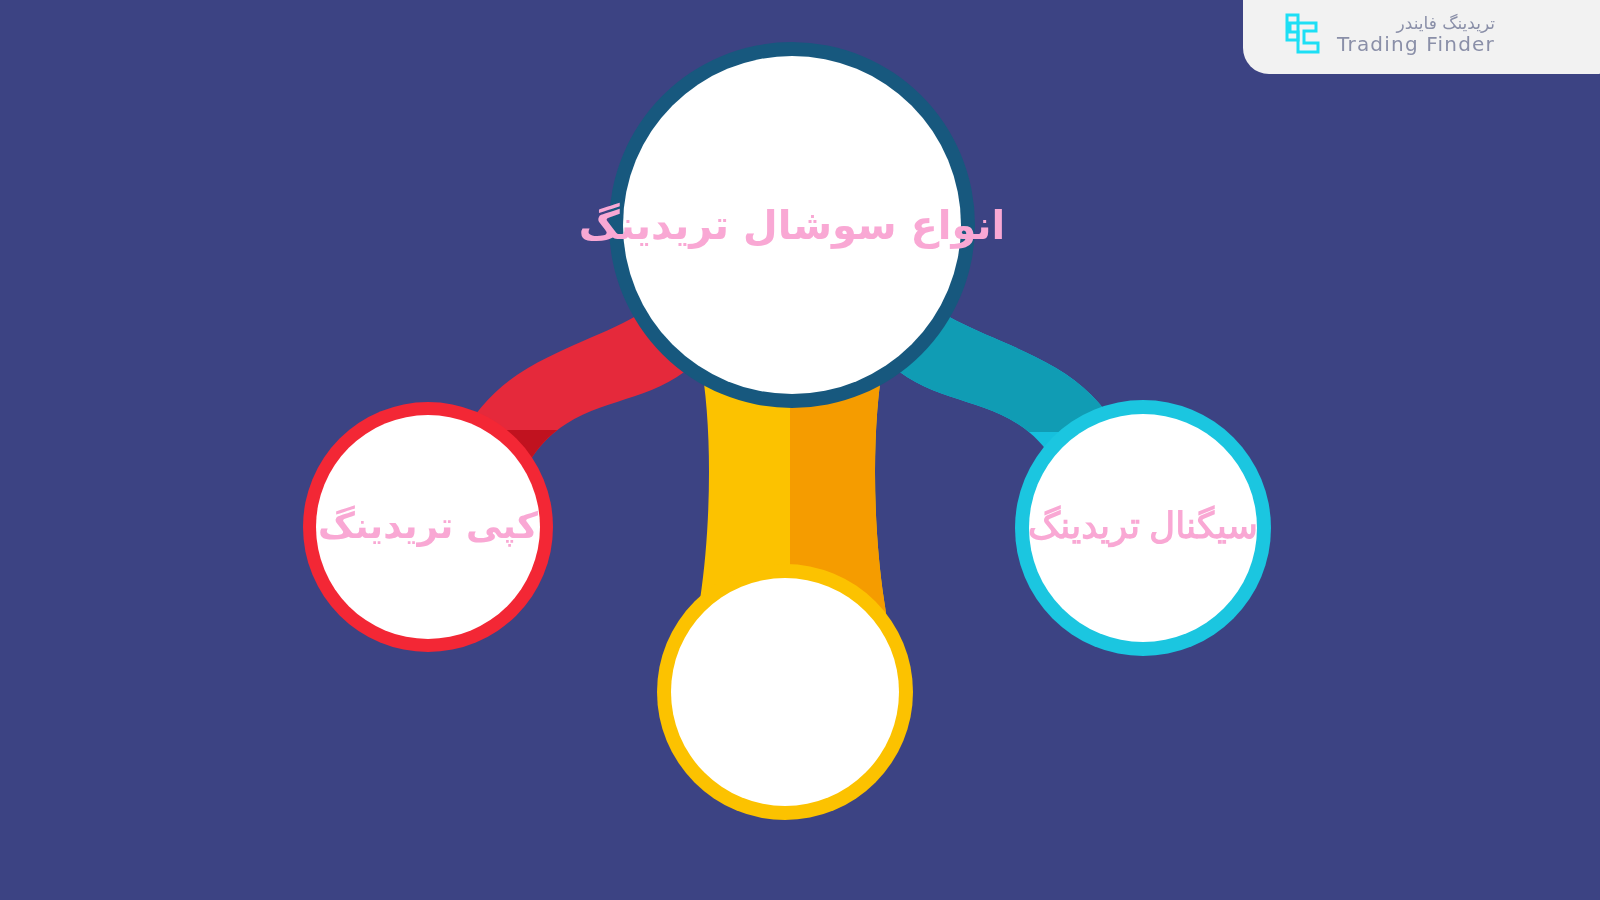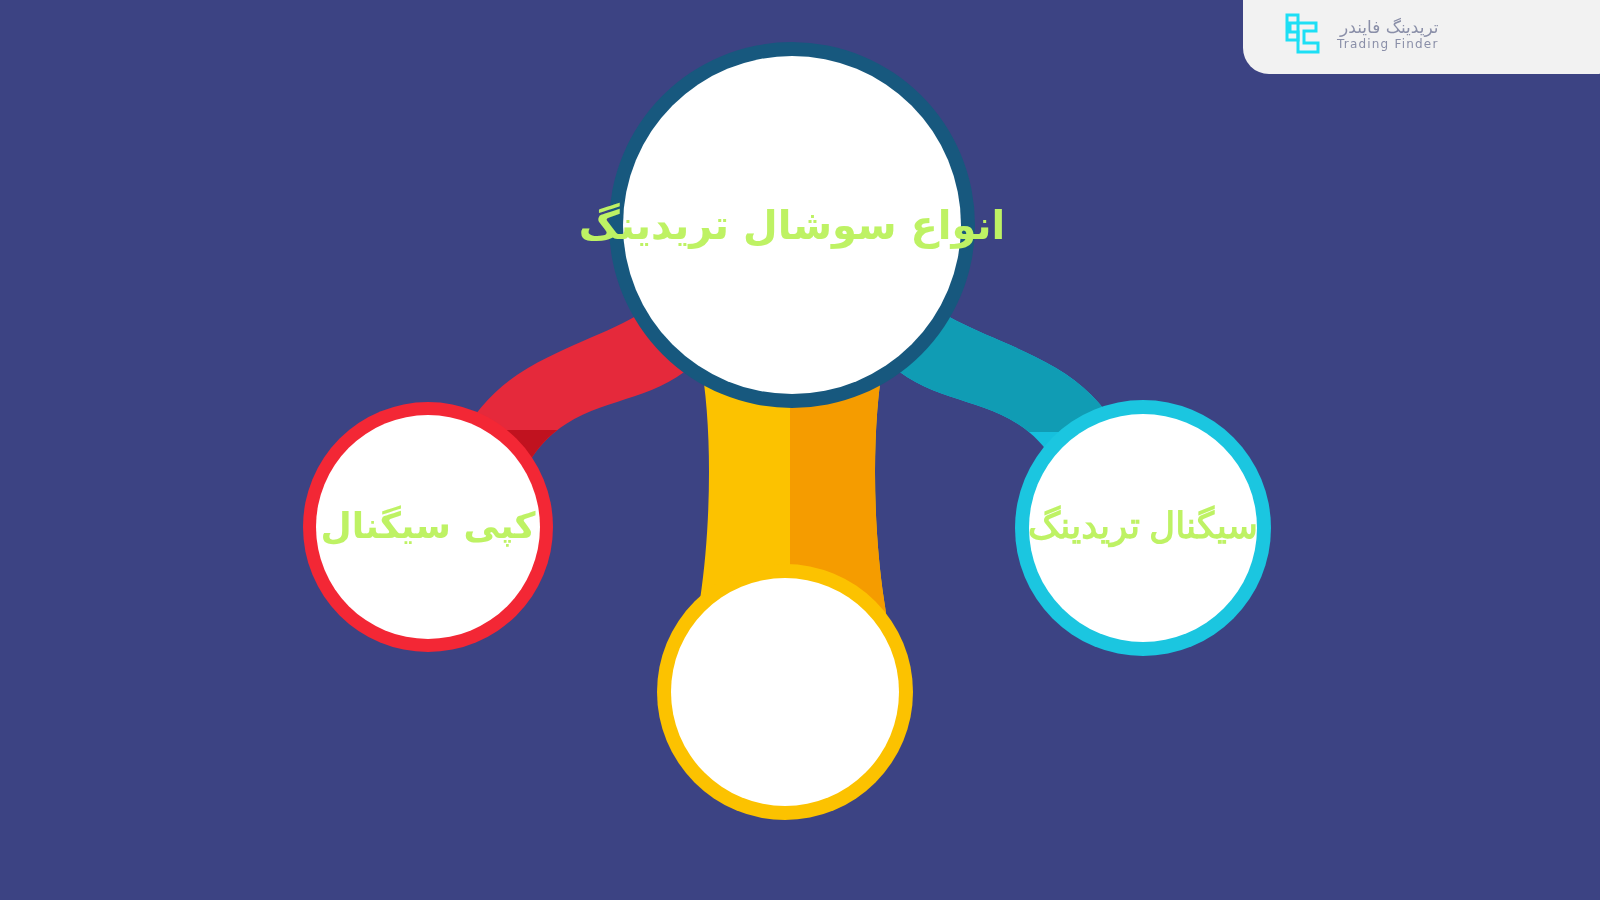--- a/index.html
+++ b/index.html
@@ -24,21 +24,21 @@
     width: 1600px;
     height: 900px;
     display: block;
   }
   .node-label {
     position: absolute;
     display: flex;
     align-items: center;
     justify-content: center;
     text-align: center;
-    color: #bef264;
+    color: #f9a8d4;
     font-weight: bold;
     line-height: 1.25;
     direction: rtl;
     unicode-bidi: isolate;
     pointer-events: none;
     white-space: nowrap;
   }
   .node-label.center {
     left: 609px;
     top: 185px;
@@ -99,21 +99,21 @@
     align-items: flex-start;
     line-height: 1.15;
   }
   #brand-badge .brand-fa {
     font-size: 17px;
     color: #8a8fa8;
     letter-spacing: 0.5px;
     direction: rtl;
   }
   #brand-badge .brand-en {
-    font-size: 12px;
+    font-size: 20px;
     color: #8a8fa8;
     letter-spacing: 1.2px;
     direction: ltr;
   }
 </style>
 </head>
 <body>
 
 <div id="infographic">
 
@@ -197,21 +197,21 @@
     </g>
 
     <g>
       <circle cx="792" cy="225" r="183" fill="#17587e"></circle>
       <circle cx="792" cy="225" r="169" fill="#ffffff"></circle>
     </g>
   </svg>
 
   <div class="node-label center">انواع سوشال تریدینگ</div>
 
-  <div class="node-label left">کپی سیگنال</div>
+  <div class="node-label left">کپی تریدینگ</div>
 
 
   <div class="node-label right">سیگنال تریدینگ</div>
 
   <div id="brand-badge">
     <svg class="brand-mark" viewBox="0 0 40 46" aria-hidden="true">
       <path d="M4 3 H15 V11 H7 V20 H15 V28 H4 Z" fill="none" stroke="#1ddff5" stroke-width="3"></path>
       <path d="M15 11 H33 V19 H21 V31 H35 V40 H15 Z" fill="none" stroke="#1ddff5" stroke-width="3"></path>
     </svg>
     <div class="brand-text">

